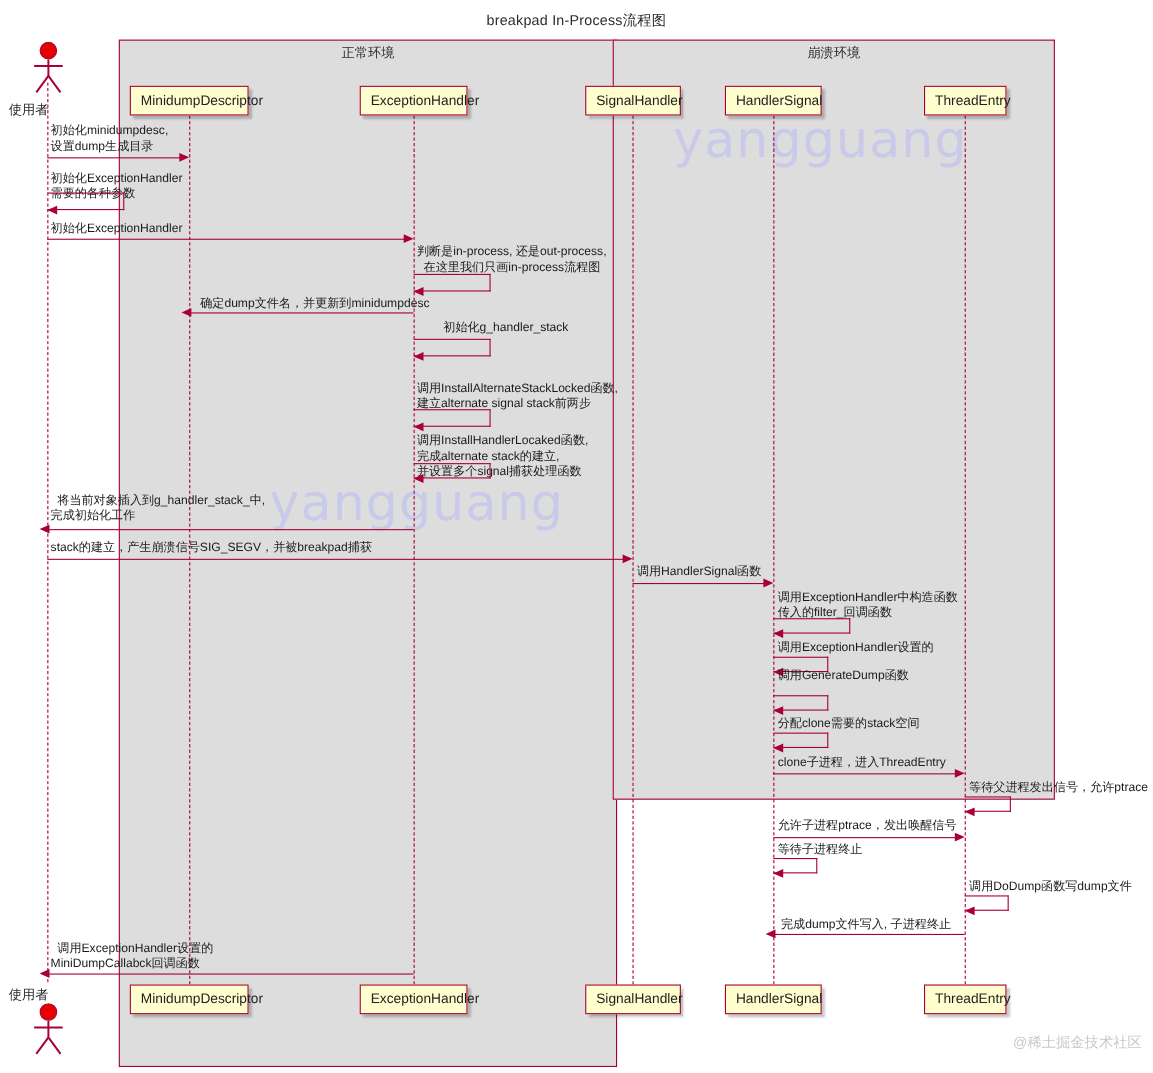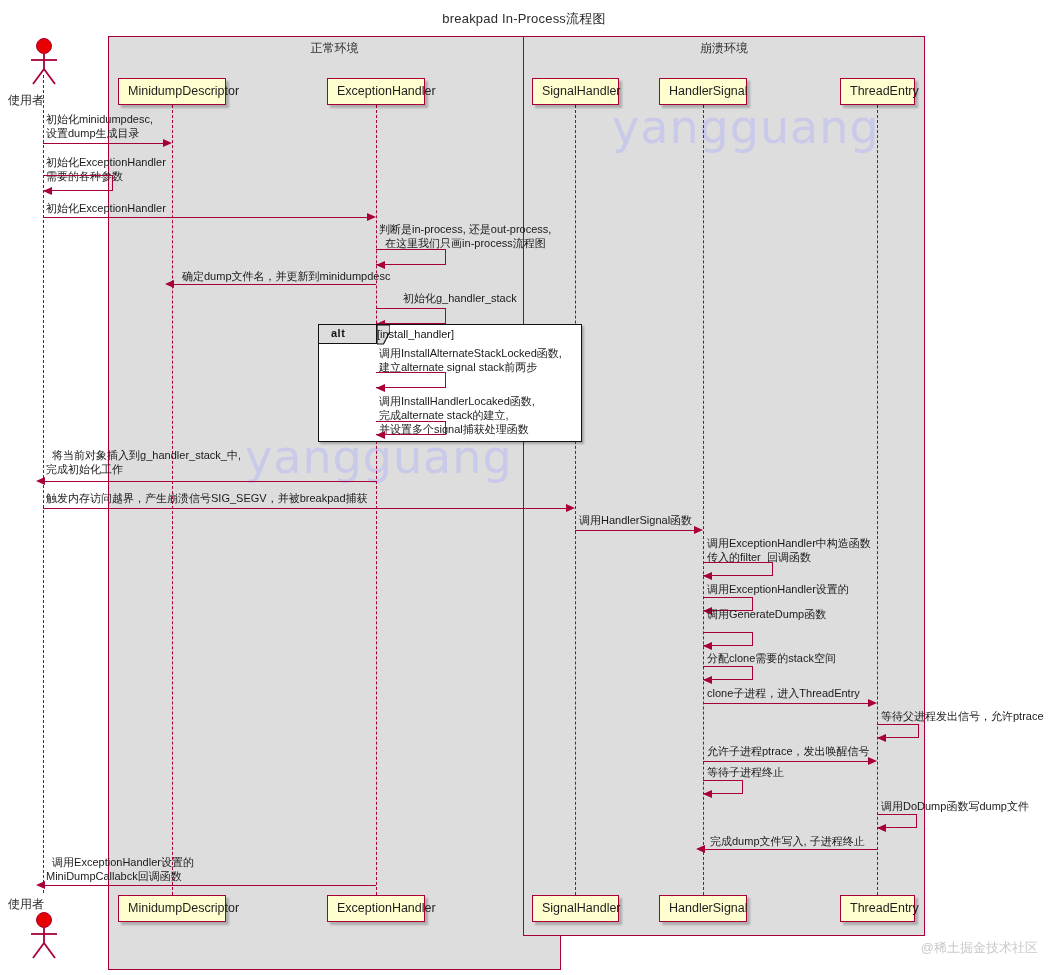--- a/index.html
+++ b/index.html
@@ -101,21 +101,21 @@
 </head>
 <body>
 
 <div id="canvas">
 
   <div class="diagram-title">breakpad In-Process流程图</div>
 
   <div class="group-box" style="left:108px;top:36px;width:453px;height:934px;">
     <div class="group-title">正常环境</div>
   </div>
-  <div class="group-box" style="left:523px;top:36px;width:402px;height:900px;">
+  <div class="group-box" style="left:557px;top:36px;width:402px;height:691px;">
     <div class="group-title">崩溃环境</div>
   </div>
 
   <div class="wm-center" style="left:612px;top:100px;">yangguang</div>
   <div class="wm-center" style="left:245px;top:430px;">yangguang</div>
 
   <div class="lifeline" style="left:43px;top:75px;height:818px;"></div>
   <div class="lifeline" style="left:172px;top:105px;height:790px;"></div>
   <div class="lifeline" style="left:376px;top:105px;height:790px;"></div>
   <div class="lifeline" style="left:575px;top:105px;height:790px;"></div>
@@ -176,46 +176,38 @@
   <div class="arrow-l" style="left:376px;top:260.5px;"></div>
 
   <div class="msg-text" style="left:182px;top:269px;">确定dump文件名，并更新到minidumpdesc</div>
   <div class="msg-line" style="left:172px;top:284px;width:204px;"></div>
   <div class="arrow-l" style="left:165px;top:279.5px;"></div>
 
   <div class="msg-text" style="left:379px;top:291px;margin-left:24px;">初始化g_handler_stack</div>
   <div class="selfmsg" style="left:376px;top:308px;width:70px;height:16px;"></div>
   <div class="arrow-l" style="left:376px;top:319.5px;"></div>
 
-  <div class="alt-box" style="left:318px;top:324px;width:264px;height:118px;">
-    <div class="alt-tab" style="width:58px;"></div>
-    <svg style="position:absolute;left:58px;top:0;" width="13" height="20">
-      <path d="M0,0 L13,0 L13,6.5 L6.5,19 L0,19 Z" fill="#DDDDDD" stroke="#121212" stroke-width="1.2"></path>
-    </svg>
-    <div class="alt-tab-label">alt</div>
-    <div class="alt-cond" style="left:58px;top:3px;">[install_handler]</div>
-  </div>
 
   <div class="msg-text" style="left:379px;top:346px;">调用InstallAlternateStackLocked函数,
 建立alternate signal stack前两步</div>
   <div class="selfmsg" style="left:376px;top:372px;width:70px;height:16px;"></div>
   <div class="arrow-l" style="left:376px;top:383.5px;"></div>
 
   <div class="msg-text" style="left:379px;top:394px;">调用InstallHandlerLocaked函数,
 完成alternate stack的建立,
 并设置多个signal捕获处理函数</div>
   <div class="selfmsg" style="left:376px;top:421px;width:70px;height:14px;"></div>
   <div class="arrow-l" style="left:376px;top:430.5px;"></div>
 
   <div class="msg-text" style="left:46px;top:448px;">  将当前对象插入到g_handler_stack_中,
 完成初始化工作</div>
   <div class="msg-line" style="left:43px;top:481px;width:333px;"></div>
   <div class="arrow-l" style="left:36px;top:476.5px;"></div>
 
-  <div class="msg-text" style="left:46px;top:491px;">触发内存访问越界，产生崩溃信号SIG_SEGV，并被breakpad捕获</div>
+  <div class="msg-text" style="left:46px;top:491px;">stack的建立，产生崩溃信号SIG_SEGV，并被breakpad捕获</div>
   <div class="msg-line" style="left:43px;top:508px;width:525px;"></div>
   <div class="arrow-r" style="left:566px;top:503.5px;"></div>
 
   <div class="msg-text" style="left:579px;top:513px;">调用HandlerSignal函数</div>
   <div class="msg-line" style="left:575px;top:530px;width:120px;"></div>
   <div class="arrow-r" style="left:694px;top:525.5px;"></div>
 
   <div class="msg-text" style="left:707px;top:536px;">调用ExceptionHandler中构造函数
 传入的filter_回调函数</div>
   <div class="selfmsg" style="left:703px;top:562px;width:70px;height:14px;"></div>

